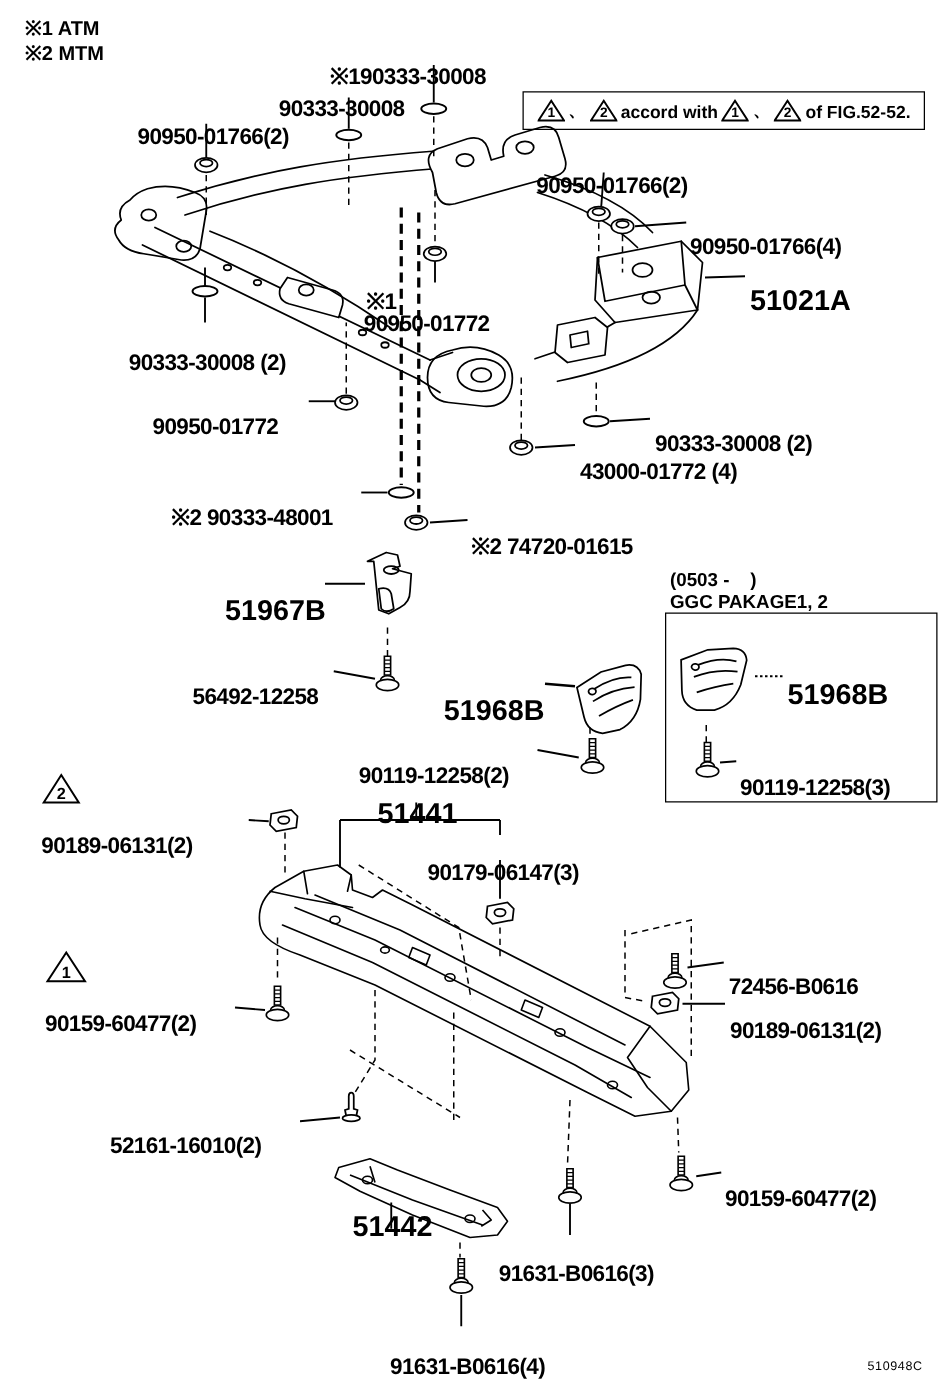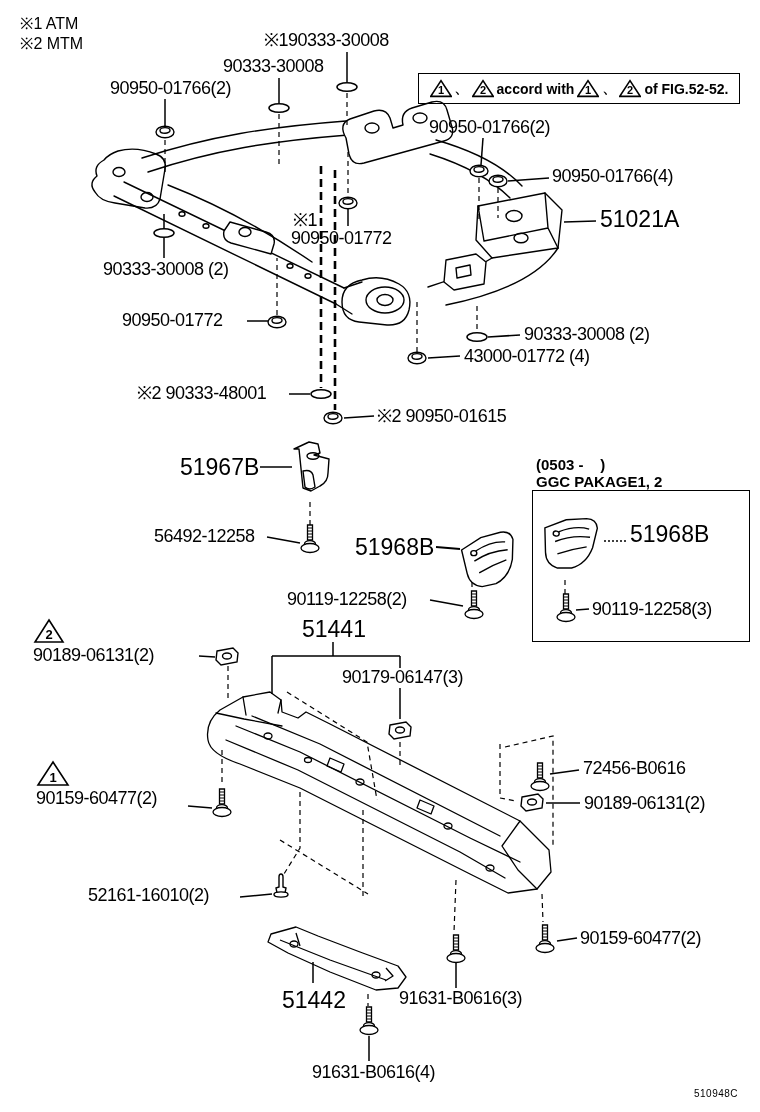--- a/index.html
+++ b/index.html
@@ -1,22 +1,22 @@
 <!DOCTYPE html>
 <html><head>
 <meta charset="utf-8">
 <style>
   html,body{margin:0;padding:0;background:#fff;}
   .canvas{position:relative;width:760px;height:1112px;background:#ffffff;color:#000;
           font-family:"Liberation Sans",sans-serif;overflow:hidden;}
   .art{position:absolute;left:0;top:0;}
-  .lbl{position:absolute;font-weight:400;font-size:18px;letter-spacing:-0.5px;
-       white-space:pre;line-height:19px;}
+  .lbl{position:absolute;font-weight:700;font-size:18px;letter-spacing:-0.5px;
+       white-space:pre;line-height:19px;margin-top:21px;}
   .lbl.big{font-size:23px;letter-spacing:0;line-height:24px;}
-  .note{position:absolute;font-weight:400;font-size:16px;white-space:pre;line-height:20px;}
+  .note{position:absolute;font-weight:700;font-size:16px;white-space:pre;line-height:20px;}
   .legend{position:absolute;left:418px;top:73px;width:320px;height:29px;border:1.6px solid #000;
           display:flex;align-items:center;justify-content:center;gap:3px;
           font-weight:700;font-size:14px;white-space:pre;}
   .legend svg{display:block;}
   .inset{position:absolute;left:532px;top:490px;width:216px;height:150px;border:1.6px solid #000;}
   .inset-head{position:absolute;font-weight:700;font-size:15px;white-space:pre;line-height:17px;text-align:right;}
   .footer{position:absolute;font-size:10px;font-weight:400;letter-spacing:0.5px;}
   .tritext{font-family:"Liberation Sans",sans-serif;font-weight:700;}
 </style>
 </head>
@@ -261,32 +261,32 @@
   <div class="lbl" style="left:429px;top:118px">90950-01766(2)</div>
   <div class="lbl" style="left:552px;top:167px">90950-01766(4)</div>
   <div class="lbl big" style="left:600px;top:207px">51021A</div>
   <div class="lbl" style="left:293px;top:211px">※1</div>
   <div class="lbl" style="left:291px;top:229px">90950-01772</div>
   <div class="lbl" style="left:103px;top:260px">90333-30008 (2)</div>
   <div class="lbl" style="left:122px;top:311px">90950-01772</div>
   <div class="lbl" style="left:524px;top:325px">90333-30008 (2)</div>
   <div class="lbl" style="left:464px;top:347px">43000-01772 (4)</div>
   <div class="lbl" style="left:137px;top:384px">※2 90333-48001</div>
-  <div class="lbl" style="left:377px;top:407px">※2 90950-01615</div>
+  <div class="lbl" style="left:377px;top:407px">※2 74720-01615</div>
   <div class="lbl big" style="left:180px;top:455px">51967B</div>
   <div class="lbl" style="left:154px;top:527px">56492-12258</div>
   <div class="lbl big" style="left:355px;top:535px">51968B</div>
   <div class="lbl" style="left:287px;top:590px">90119-12258(2)</div>
   <div class="lbl" style="left:33px;top:646px">90189-06131(2)</div>
   <div class="lbl big" style="left:302px;top:617px">51441</div>
   <div class="lbl" style="left:342px;top:668px">90179-06147(3)</div>
   <div class="lbl" style="left:583px;top:759px">72456-B0616</div>
   <div class="lbl" style="left:584px;top:794px">90189-06131(2)</div>
   <div class="lbl" style="left:36px;top:789px">90159-60477(2)</div>
   <div class="lbl" style="left:88px;top:886px">52161-16010(2)</div>
   <div class="lbl" style="left:580px;top:929px">90159-60477(2)</div>
-  <div class="lbl big" style="left:282px;top:988px">51442</div>
+  <div class="lbl big" style="left:282px;top:948px">51442</div>
   <div class="lbl" style="left:399px;top:989px">91631-B0616(3)</div>
   <div class="lbl" style="left:312px;top:1063px">91631-B0616(4)</div>
 
   <div class="footer" style="left:694px;top:1088px">510948C</div>
 
 </div>
 
 </body></html>

